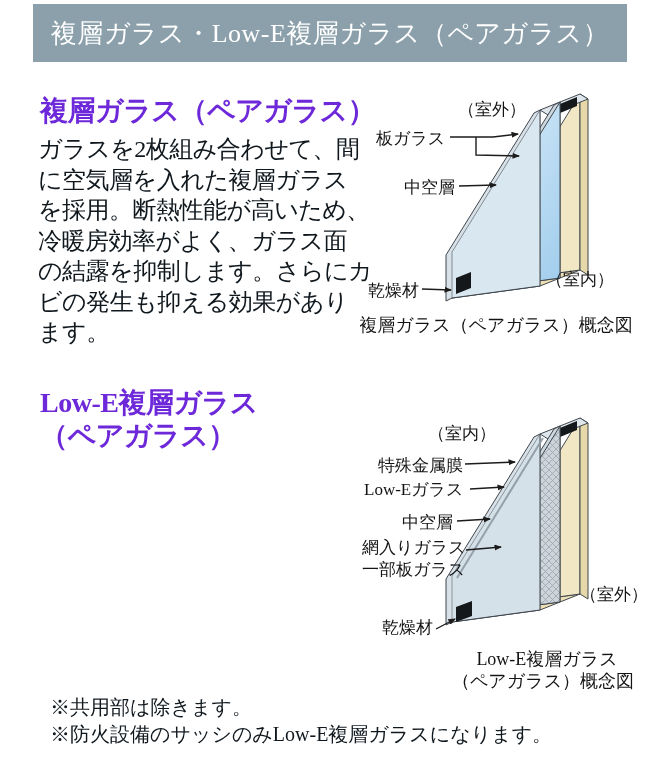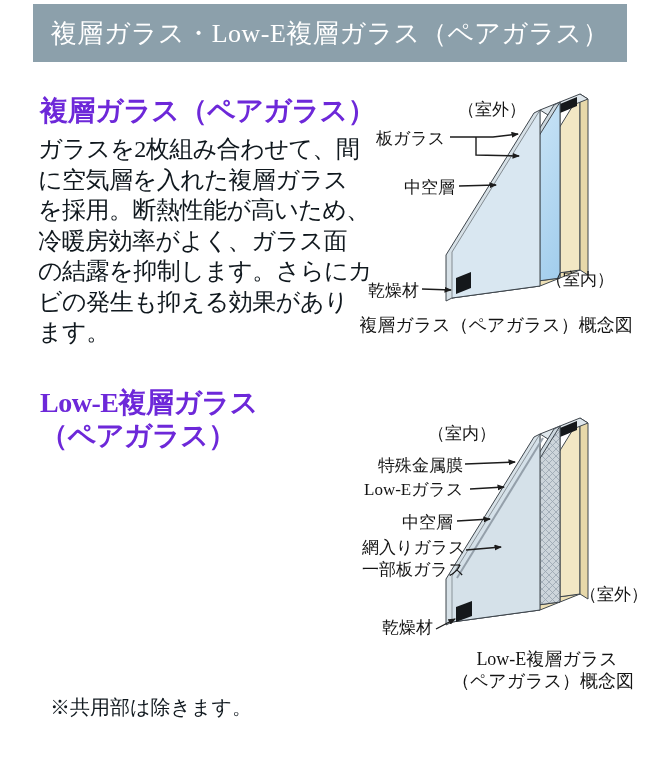--- a/index.html
+++ b/index.html
@@ -137,15 +137,16 @@
     <text x="2" y="153">網入りガラス</text>
     <text x="2" y="175">一部板ガラス</text>
     <text x="220" y="200">（室外）</text>
     <text x="22" y="233">乾燥材</text>
     <text class="caption" x="187" y="265" text-anchor="middle">Low-E複層ガラス</text>
     <text class="caption" x="183" y="287" text-anchor="middle">（ペアガラス）概念図</text>
   </svg>
 
   <div class="notes">
     <div class="note-line">※共用部は除きます。</div>
+    <div class="note-line">※防火設備のサッシのみLow-E複層ガラスになります。</div>
   </div>
 
 </div>
 
 </body></html>

